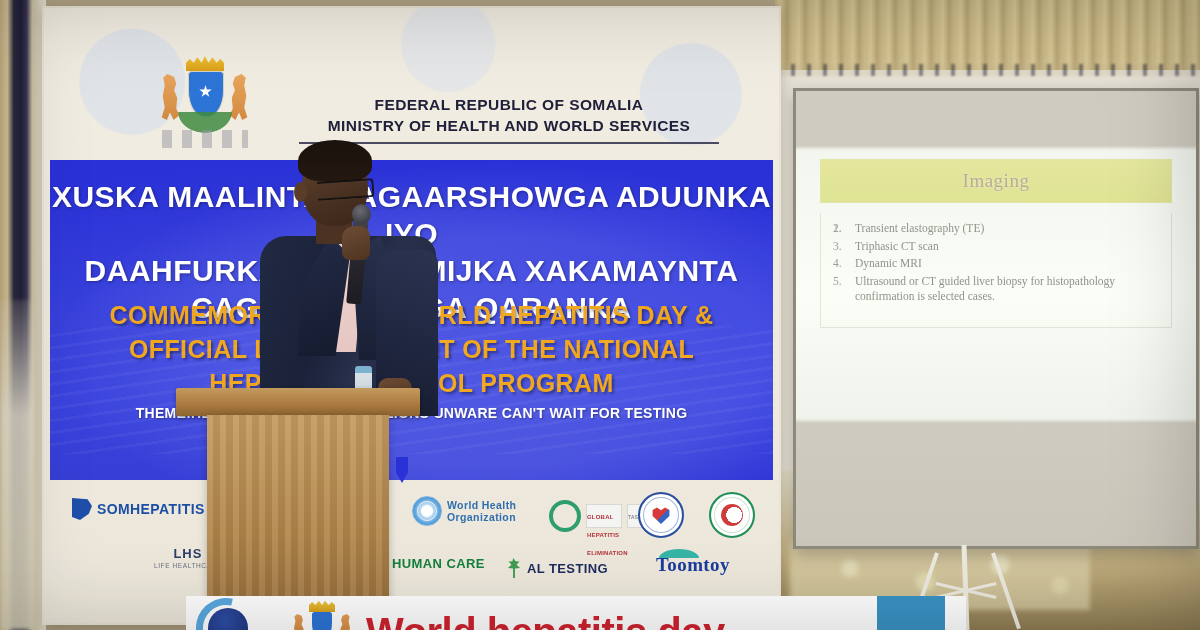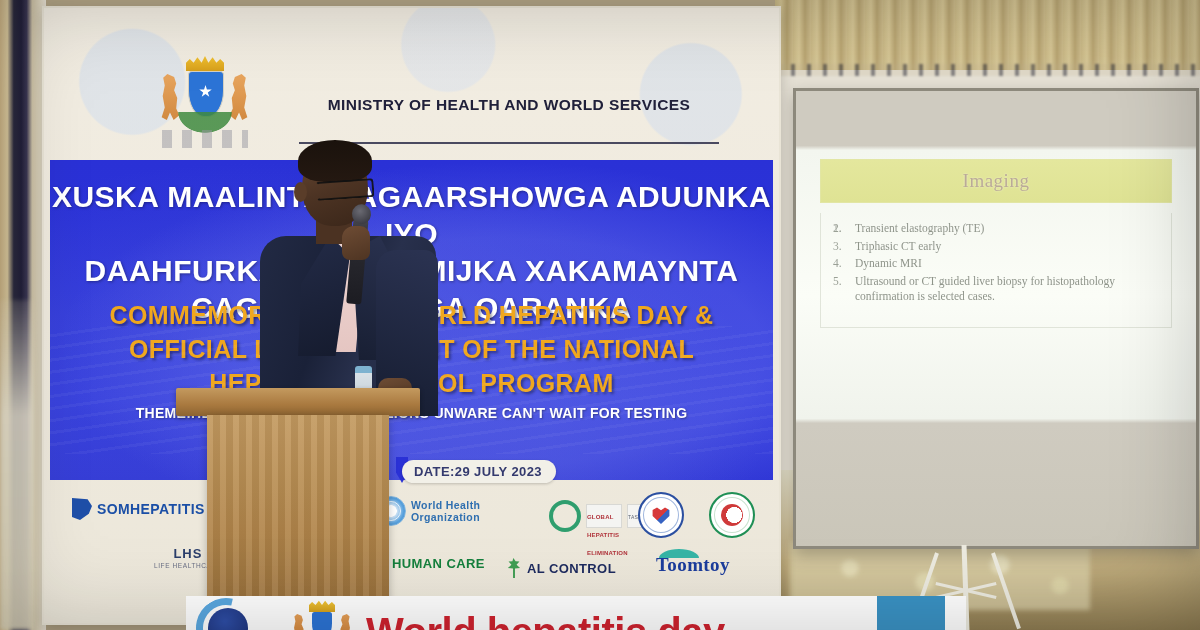--- a/index.html
+++ b/index.html
@@ -270,21 +270,21 @@
     clip-path: polygon(0 0, 78% 6%, 100% 36%, 84% 72%, 40% 100%, 0 86%);
   }
   .somhep .lg-text { color:#1b4fa6; font-size: 14px; text-align: center; }
 
   .lhs { left: 110px; top: 62px; text-align:center; display:block; }
   .lhs .mono { color:#2c3f6b; font-weight:bold; font-size:13px; letter-spacing:1px; font-family:Liberation Sans, sans-serif;}
   .lhs .sub { color:#6a6f84; font-size:6.5px; letter-spacing:.6px; margin-top:1px;}
   .lhs .leaf { position:absolute; right:-2px; top:-8px; width:12px;height:14px;background:#2f6fb5;
                clip-path: polygon(60% 0,100% 46%,58% 100%,36% 62%,0 40%);}
 
-  .who { left: 332px; top: 12px; align-items: center; }
+  .who { left: 368px; top: 12px; align-items: center; }
   .who .globe {
     width: 28px; height: 28px; border-radius: 50%;
     background: radial-gradient(circle at 50% 50%, #fff 0 28%, #cfe3f5 30%, #5ca3dd 62%, #2f7cc1 100%);
     border: 1px solid #7fb5e0;
     position: relative;
   }
   .who .globe:after {
     content:""; position:absolute; inset: 4px;
     border: 1px solid rgba(255,255,255,.8); border-radius:50%;
   }
@@ -488,21 +488,21 @@
   <div class="screen-frame">
     <div class="screen-surface"></div>
     <div class="slide">
       <div class="slide-titlebar">
         <span class="slide-title">Imaging</span>
       </div>
       <div class="slide-body">
         <ul class="slide-list" id="slide-list">
             <li><span class="num">1.</span></li>
             <li><span class="num">2.</span><span>Transient elastography (TE)</span></li>
-            <li><span class="num">3.</span><span>Triphasic CT early</span></li>
+            <li><span class="num">3.</span><span>Triphasic CT scan</span></li>
             <li><span class="num">4.</span><span>Dynamic MRI</span></li>
             <li><span class="num">5.</span><span>Ultrasound or CT guided liver biopsy for histopathology confirmation is selected cases.</span></li>
           </ul>
       </div>
     </div>
   </div>
   <div class="tripod">
     <i class="l1"></i>
       <i class="l2"></i>
       <i class="l3"></i>
@@ -517,41 +517,41 @@
       <div class="coa">
         <div class="leopard left"></div>
         <div class="leopard right"></div>
         <div class="crown"></div>
         <div class="shield"></div>
         <div class="star"></div>
         <div class="frond"></div>
         <div class="waves"></div>
       </div>
       <div class="ministry">
+        <div>FEDERAL REPUBLIC OF SOMALIA</div>
         <div>MINISTRY OF HEALTH AND WORLD SERVICES</div>
       </div>
       <div class="ministry-rule"></div>
     </div>
 
     <div class="blue-field">
       <div class="title-so">
         <div>XUSKA MAALINTA CAGAARSHOWGA ADUUNKA IYO</div>
         <div>DAAHFURKA BARNAAMIJKA XAKAMAYNTA</div>
         <div>CAGAARSHOWGA QARANKA</div>
       </div>
       <div class="title-en">
         <div>COMMEMORATION OF WORLD HEPATITIS DAY &amp;</div>
         <div>OFFICIAL LAUNCH EVENT OF THE NATIONAL</div>
         <div>HEPATITIS CONTROL PROGRAM</div>
       </div>
       <div class="theme">THEME:HEPATITIS CAN'T WAIT, MILLIONS UNWARE CAN'T WAIT FOR TESTING</div>
     </div>
 
     <div class="date-flag"></div>
-    <div class="date-pill">DATE:29 JULY 2023</div>
 
     <div class="logos">
       <div class="lg somhep">
         <span class="mark"></span>
         <span class="lg-text">SOMHEPATITIS</span>
       </div>
 
       <div class="lg who">
         <span class="globe"></span>
         <span class="lg-text">
@@ -587,21 +587,21 @@
         <div class="mono">LHS</div>
         <div class="sub">LIFE HEALTHCARE</div>
       </div>
 
       <div class="lg humancare">
         <span class="lg-text">HUMAN CARE</span>
       </div>
 
       <div class="lg barakaat">
         <span class="tree"></span>
-        <span class="lg-text">AL CONTROL</span>
+        <span class="lg-text">AL TESTING</span>
       </div>
 
       <div class="lg toomtoy">
         <span class="swish"></span>
         <span class="lg-text">Toomtoy</span>
       </div>
     </div>
   </div>
 
   <div class="speaker">

